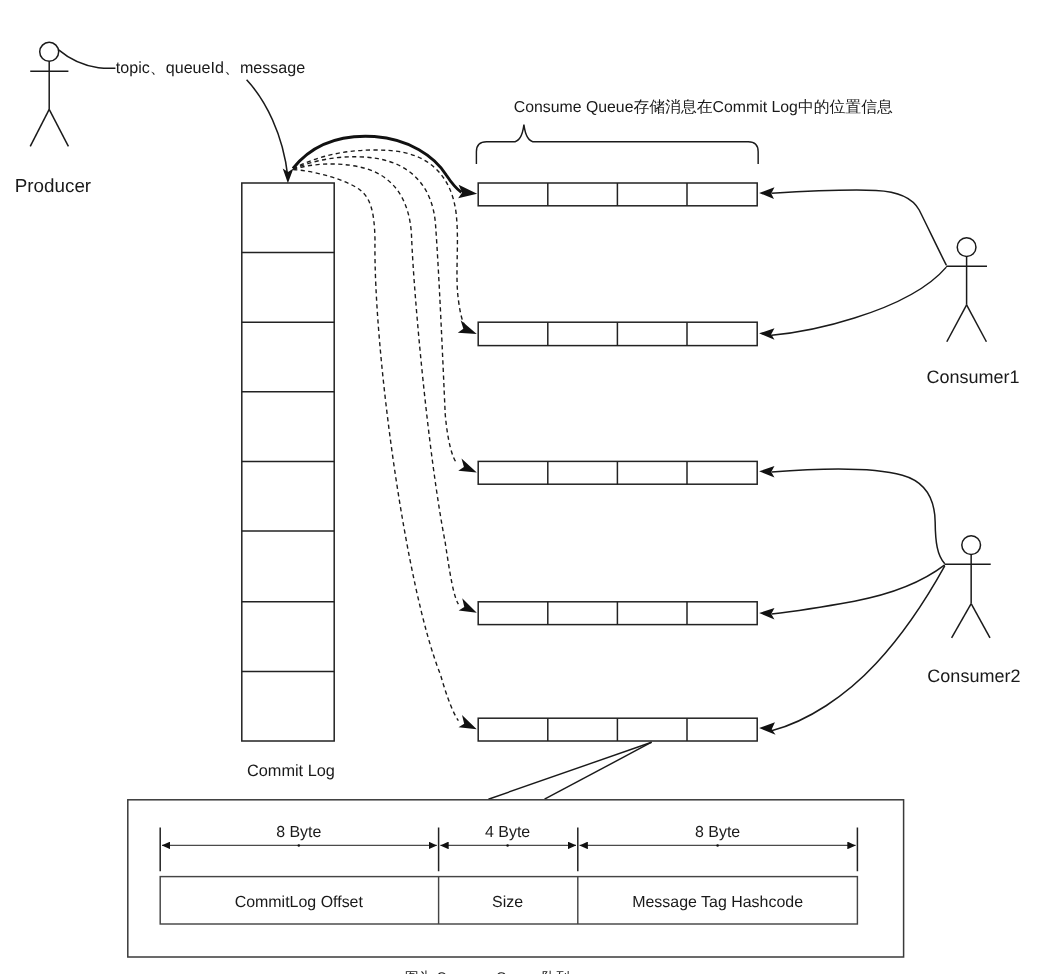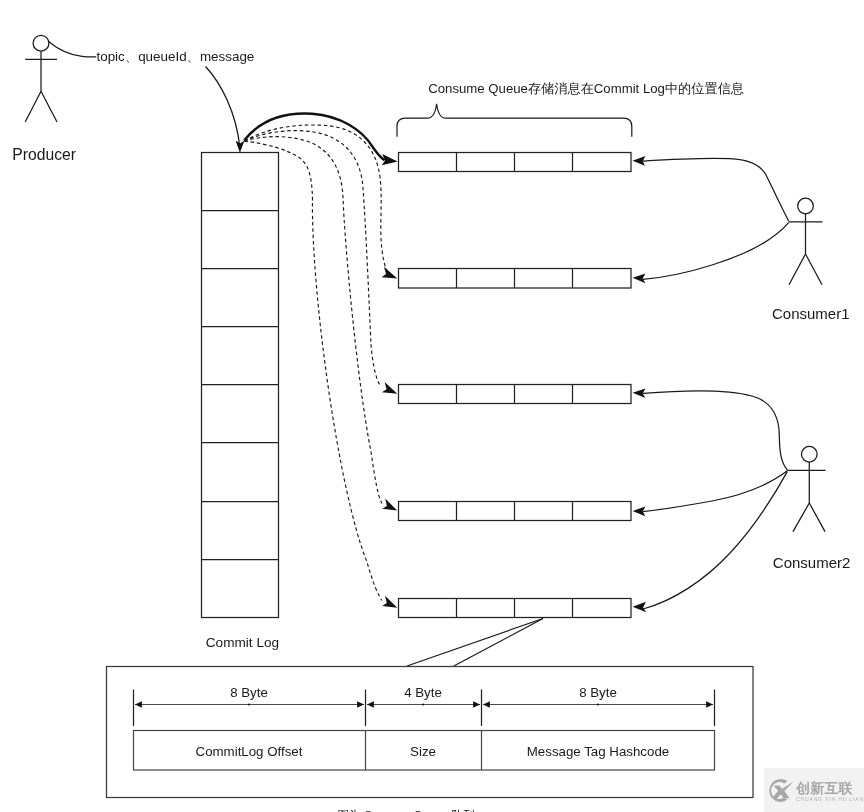--- a/index.html
+++ b/index.html
@@ -195,25 +195,13 @@
       <line x1="365.5" y1="730.5" x2="365.5" y2="770"></line>
       <line x1="481.5" y1="730.5" x2="481.5" y2="770"></line>
     </g>
     <text class="lbl" x="249" y="755.5" font-size="13.3" text-anchor="middle">CommitLog Offset</text>
     <text class="lbl" x="423" y="755.5" font-size="13.3" text-anchor="middle">Size</text>
     <text class="lbl" x="598" y="755.5" font-size="13.3" text-anchor="middle">Message Tag Hashcode</text>
 
     <text class="lbl" x="406" y="818.6" font-size="11.6" text-anchor="middle">图为 ConsumeQueue 队列</text>
   </svg>
 
-  <div id="watermark">
-    <svg id="wm-logo" viewBox="0 0 28 28" width="28" height="27">
-      <path d="M20.6,4.3 A11.9,11.9 0 1 0 20.6,23.7 L17.4,21.3
-               A8.8,8.8 0 1 1 17.4,6.7 Z" fill="#a8a8a8"></path>
-      <path d="M6.4,8.9 L12.3,8.9 L15.0,12.3 L26.9,4.8 L17.5,14.4 L22.9,22.1
-               L16.8,22.1 L13.7,18.0 L10.4,22.1 L5.0,22.1 L11.0,14.2 Z" fill="#a8a8a8"></path>
-    </svg>
-    <div id="wm-text">
-      <div id="wm-cn">创新互联</div>
-      <div id="wm-py">CHUANG XIN HU LIAN</div>
-    </div>
-  </div>
 </div>
 
 </body></html>

